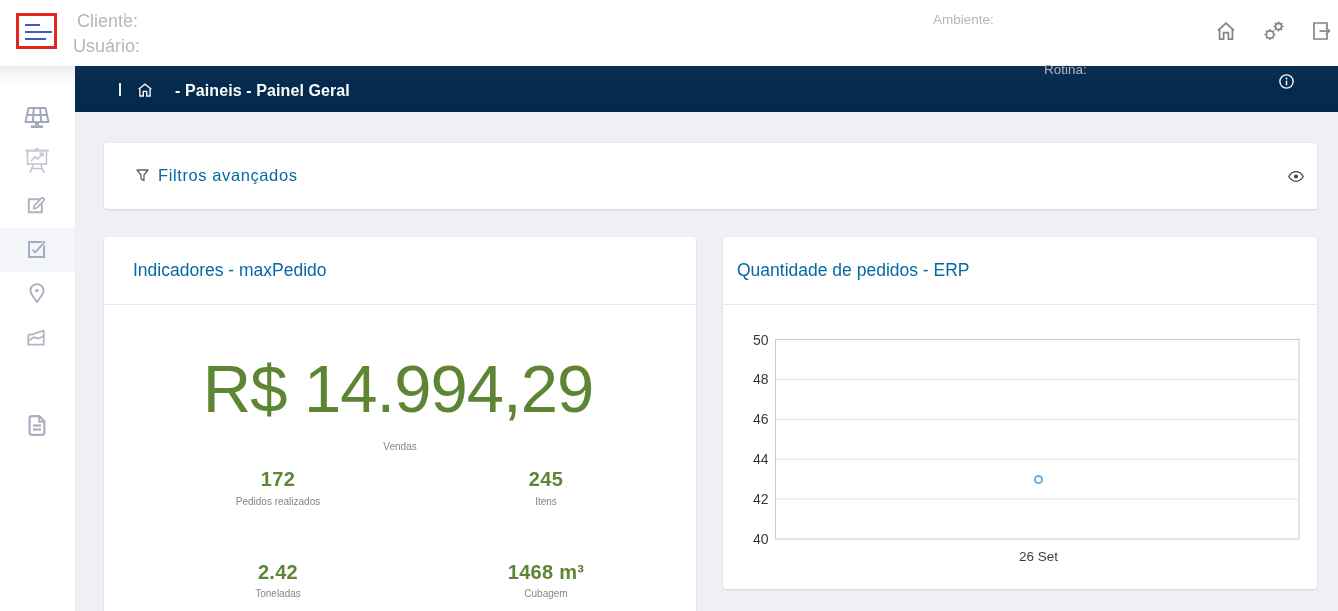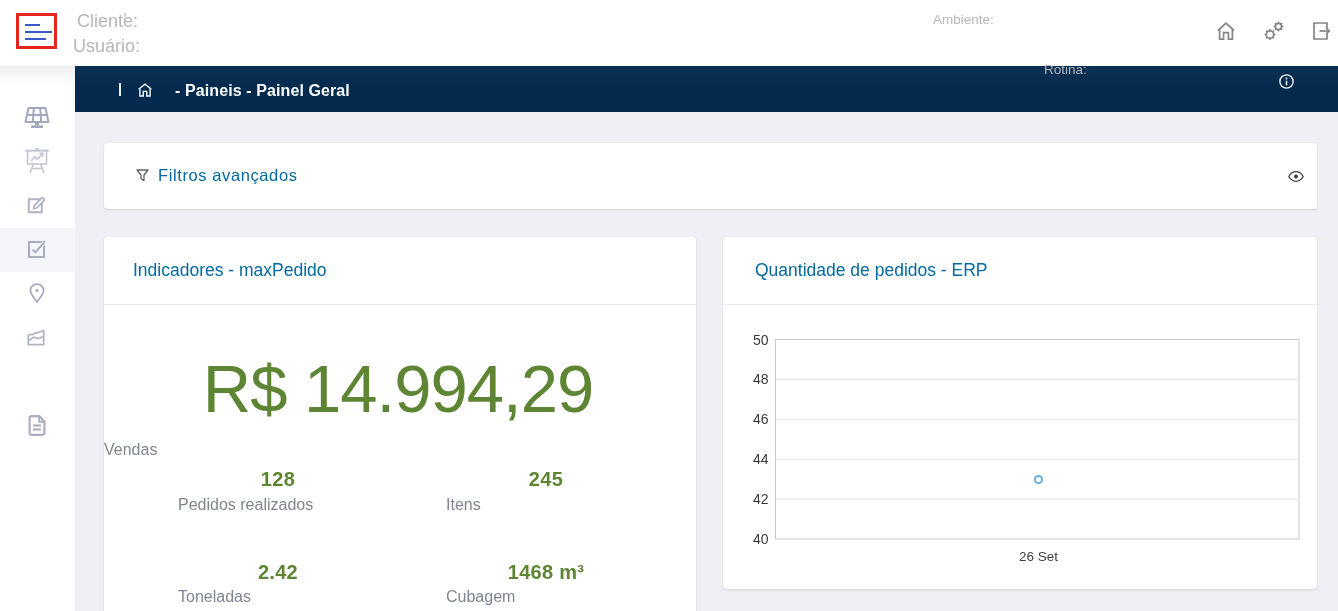--- a/index.html
+++ b/index.html
@@ -12,21 +12,21 @@
   .selrow { left:0; top:228px; width:75px; height:44px; background:#f4f5f8; z-index:5; }
   .navybar { left:75px; top:66px; width:1263px; height:46px; background:linear-gradient(#0a3053 0%, #042a4d 45%, #03294c 100%); z-index:3; }
 
   .lbl { color:#b6b7b9; font-size:18px; }
 
   .card { background:#fff; border-radius:3px; box-shadow:0 1px 2px rgba(60,64,67,.14), 0 0 1px rgba(60,64,67,.18); }
   .grayt { color:#0369a1; }
 
   .bignum { color:#5e8533; }
   .statnum { color:#5e8533; font-weight:bold; font-size:20px; letter-spacing:0.3px; text-align:center; }
-  .statlbl { color:#7f8691; font-size:16px; }
+  .statlbl { color:#7f8691; font-size:10px; text-align:center; }
 </style>
 </head>
 <body>
 
 <div class="abs topbar"></div>
 
 <div class="abs" style="left:16px; top:13px; width:41px; height:36px; border:3px solid #e4251b; background:#fff; z-index:6;">
   <div class="abs" style="left:6px; top:8px;  width:15px; height:2px; background:#3c5bc8;"></div>
   <div class="abs" style="left:6px; top:15px; width:27px; height:2px; background:#3c5bc8;"></div>
   <div class="abs" style="left:6px; top:22px; width:21px; height:2px; background:#3c5bc8;"></div>
@@ -155,33 +155,33 @@
   <circle cx="8" cy="5.5" r="2" fill="#3c4043"></circle>
 </svg>
 
 <div class="abs card" style="left:104px; top:237px; width:592px; height:400px;"></div>
 <div class="abs" style="left:104px; top:304px; width:592px; height:1px; background:#e8e9ec; z-index:2;"></div>
 <div class="abs grayt" style="left:133px; top:260px; font-size:17.5px; z-index:2;">Indicadores - maxPedido</div>
 
 <div class="abs bignum" style="left:102px; top:350px; width:592px; text-align:center; font-size:67px; letter-spacing:-1.0px; z-index:2;">R$ 14.994,29</div>
 <div class="abs statlbl" style="left:104px; top:441px; width:592px; z-index:2;">Vendas</div>
 
-<div class="abs statnum" style="left:178px; top:468px; width:200px; z-index:2;">128</div>
+<div class="abs statnum" style="left:178px; top:468px; width:200px; z-index:2;">172</div>
 <div class="abs statlbl" style="left:178px; top:496px; width:200px; z-index:2;">Pedidos realizados</div>
 <div class="abs statnum" style="left:446px; top:468px; width:200px; z-index:2;">245</div>
 <div class="abs statlbl" style="left:446px; top:496px; width:200px; z-index:2;">Itens</div>
 
 <div class="abs statnum" style="left:178px; top:561px; width:200px; z-index:2;">2.42</div>
 <div class="abs statlbl" style="left:178px; top:588px; width:200px; z-index:2;">Toneladas</div>
 <div class="abs statnum" style="left:446px; top:561px; width:200px; z-index:2;">1468 m³</div>
 <div class="abs statlbl" style="left:446px; top:588px; width:200px; z-index:2;">Cubagem</div>
 
 <div class="abs card" style="left:723px; top:237px; width:594px; height:352px;"></div>
 <div class="abs" style="left:723px; top:304px; width:594px; height:1px; background:#e8e9ec; z-index:2;"></div>
-<div class="abs grayt" style="left:755px; top:260px; font-size:17.5px; z-index:2;">Quantidade de pedidos - ERP</div>
+<div class="abs grayt" style="left:737px; top:260px; font-size:17.5px; z-index:2;">Quantidade de pedidos - ERP</div>
 
 <svg class="abs" style="left:723px; top:237px; z-index:2;" width="594" height="352" viewBox="0 0 594 352">
   <rect x="52.5" y="102.5" width="523.5" height="199.5" fill="#fff" stroke="#c9c9c9" stroke-width="1"></rect>
   <line x1="53" y1="142.4" x2="576" y2="142.4" stroke="#e4e4e4" stroke-width="1"></line>
   <line x1="53" y1="182.3" x2="576" y2="182.3" stroke="#e4e4e4" stroke-width="1"></line>
   <line x1="53" y1="222.2" x2="576" y2="222.2" stroke="#e4e4e4" stroke-width="1"></line>
   <line x1="53" y1="262.1" x2="576" y2="262.1" stroke="#e4e4e4" stroke-width="1"></line>
   <g font-family="Liberation Sans, sans-serif" font-size="14" fill="#3a3a3a" text-anchor="end">
     <text x="45.5" y="107.5">50</text>
     <text x="45.5" y="147.4">48</text>

